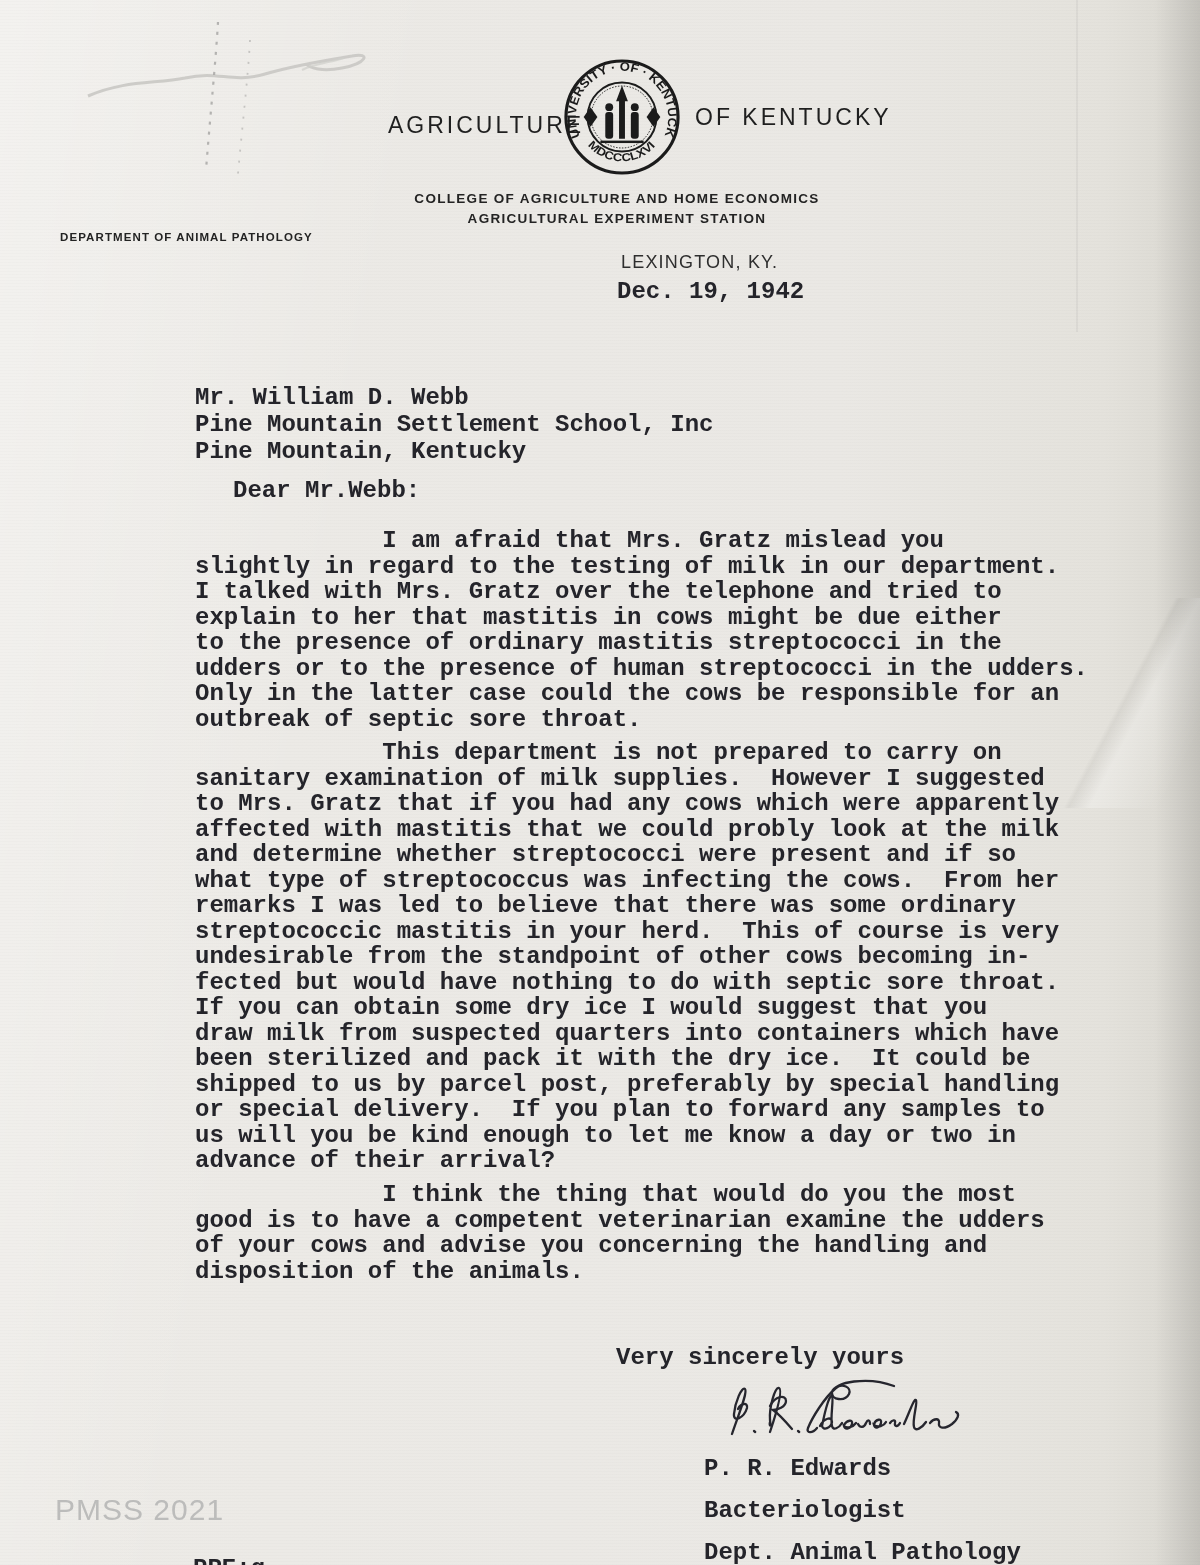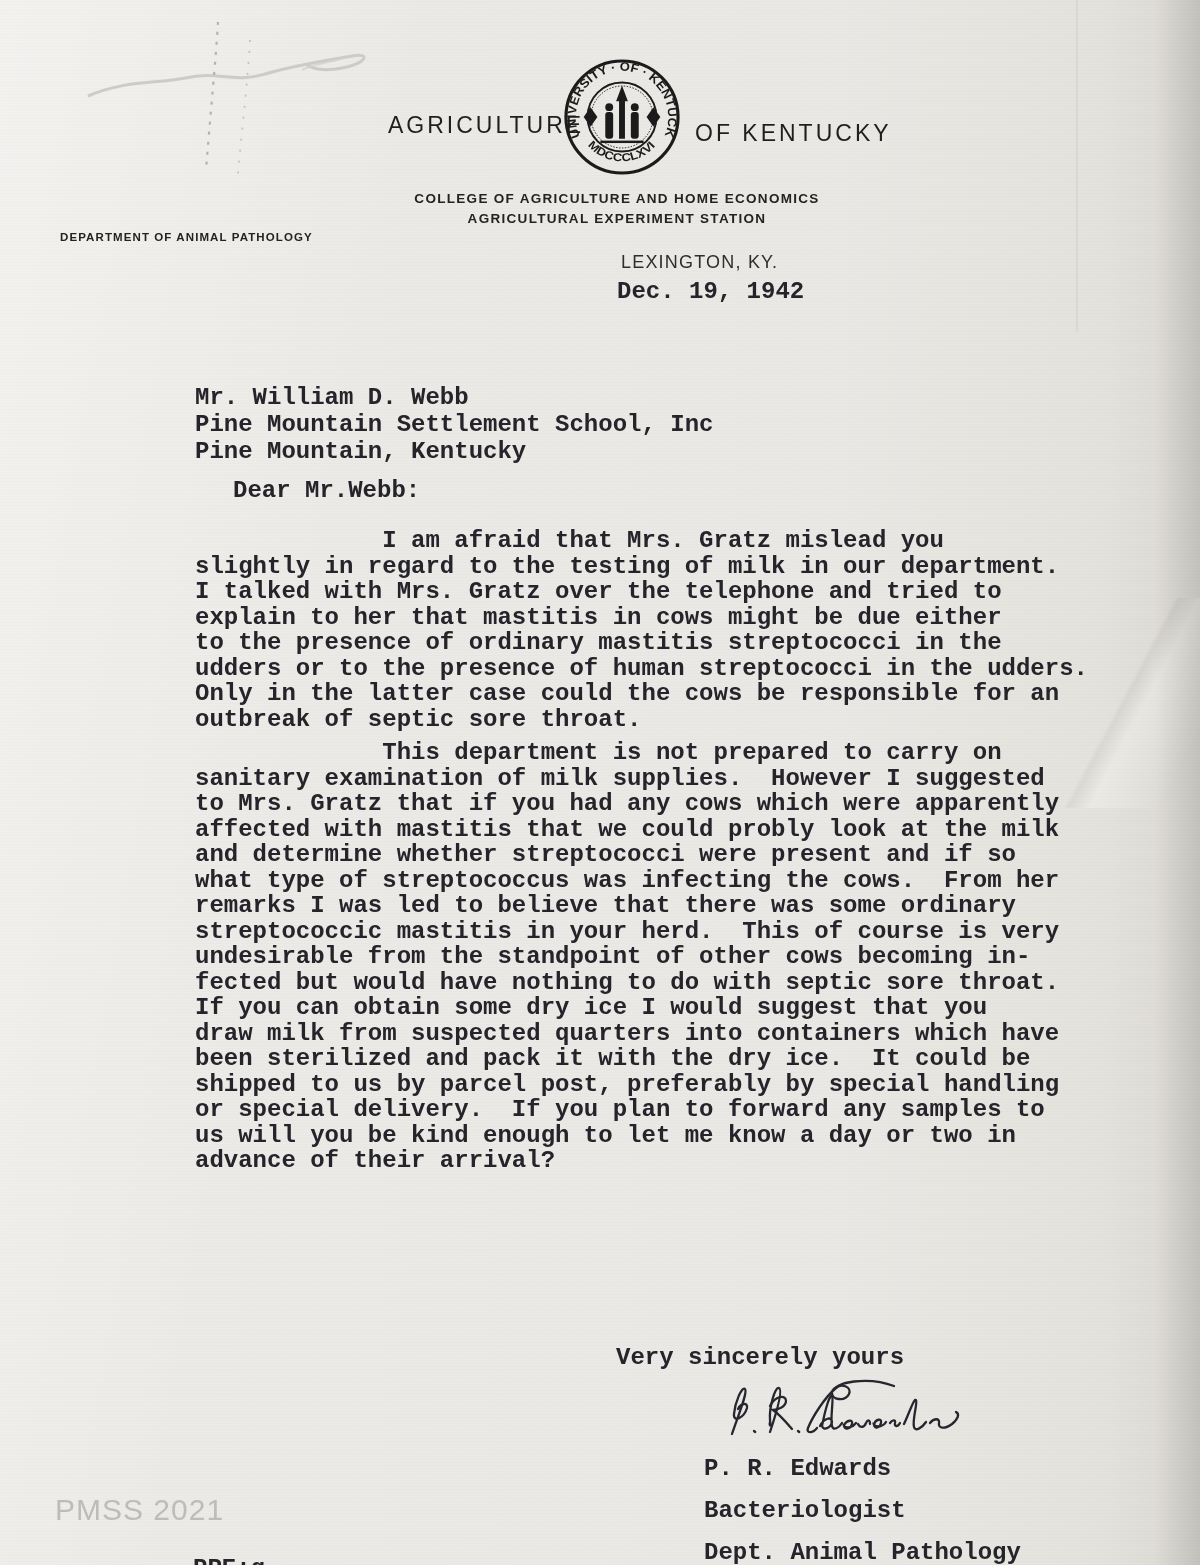--- a/index.html
+++ b/index.html
@@ -99,21 +99,21 @@
       <polygon points="92,50 99,60 92,70 85,60"></polygon>
       <path d="M60,28 L66,44 L63,44 L63,82 L57,82 L57,44 L54,44 Z"></path>
       <circle cx="47" cy="50" r="4"></circle>
       <rect x="43" y="55" width="8" height="27" rx="3"></rect>
       <circle cx="73" cy="50" r="4"></circle>
       <rect x="69" y="55" width="8" height="27" rx="3"></rect>
       <rect x="38" y="84" width="44" height="2.5"></rect>
     </g>
   </svg>
 
-  <div class="abs org" style="left:695px;top:120px;">OF KENTUCKY</div>
+  <div class="abs org" style="left:695px;top:104px;">OF KENTUCKY</div>
 
   <div class="abs college" style="left:307px;top:191px;">COLLEGE OF AGRICULTURE AND HOME ECONOMICS</div>
   <div class="abs college" style="left:307px;top:211px;">AGRICULTURAL EXPERIMENT STATION</div>
 
   <div class="abs dept" style="left:60px;top:231px;">DEPARTMENT OF ANIMAL PATHOLOGY</div>
 
   <div class="abs city" style="left:621px;top:252px;">LEXINGTON, KY.</div>
 
   <div class="abs typed" style="left:617px;top:279px;">Dec. 19, 1942</div>
 
@@ -143,20 +143,24 @@
 undesirable from the standpoint of other cows becoming in-
 fected but would have nothing to do with septic sore throat.
 If you can obtain some dry ice I would suggest that you
 draw milk from suspected quarters into containers which have
 been sterilized and pack it with the dry ice.  It could be
 shipped to us by parcel post, preferably by special handling
 or special delivery.  If you plan to forward any samples to
 us will you be kind enough to let me know a day or two in
 advance of their arrival?</div>
 
+  <div class="abs typed" style="left:195px;top:1182px;">             I think the thing that would do you the most
+good is to have a competent veterinarian examine the udders
+of your cows and advise you concerning the handling and
+disposition of the animals.</div>
 
   <div class="abs typed" style="left:616px;top:1345px;">Very sincerely yours</div>
 
   <svg class="abs" style="left:708px;top:1376px;" width="260" height="66" viewBox="0 0 260 66" aria-hidden="true">
     <g fill="none" stroke="#26262e" stroke-width="2.3" stroke-linecap="round">
       <path d="M24,58 C30,40 40,16 37,13 C34,10 27,26 26,38 C25,47 36,42 39,32 C40,26 33,27 30,33"></path>
       <path d="M46,55 l1.2,1"></path>
       <path d="M62,56 C68,38 75,14 71,12 C67,10 61,32 62,44 C63,52 61,50 62,46"></path>
       <path d="M62,30 C67,20 78,18 78,25 C78,31 69,34 65,34 C71,38 78,46 84,53"></path>
       <path d="M90,55 l1.2,1"></path>

